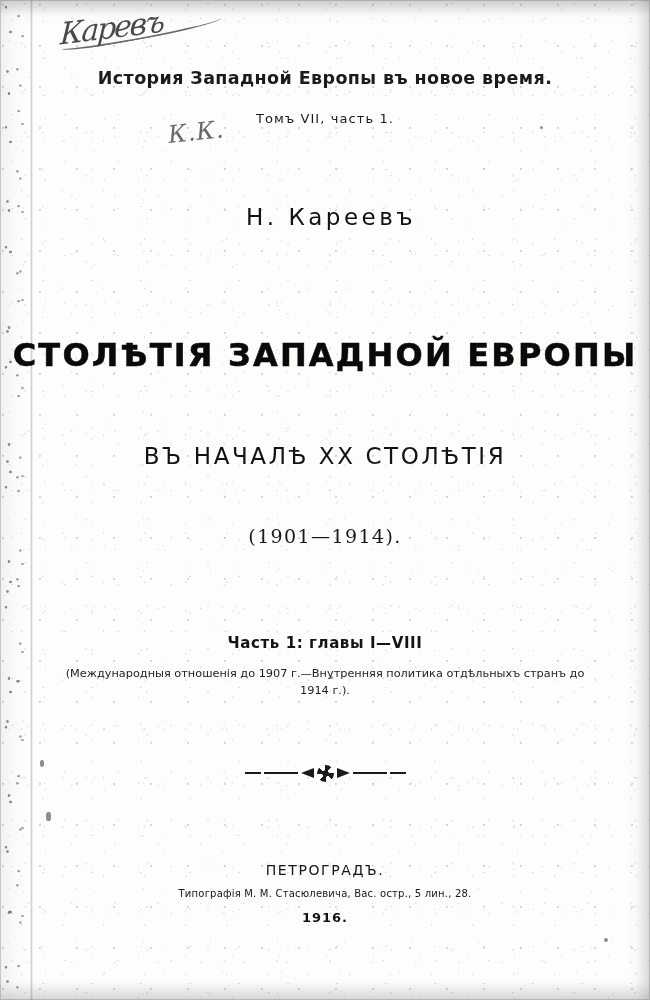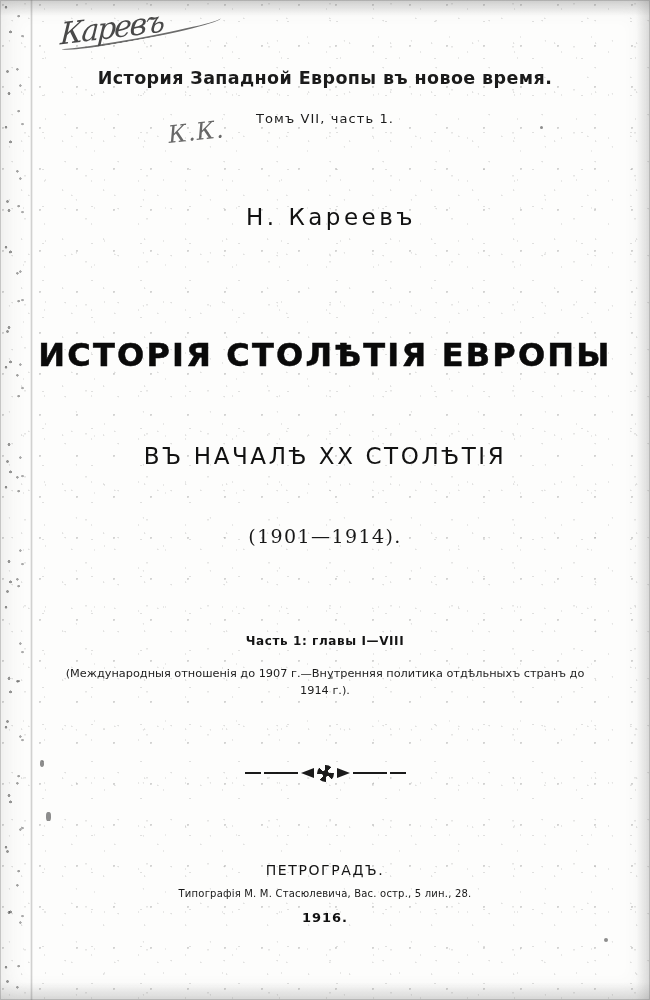--- a/index.html
+++ b/index.html
@@ -164,21 +164,21 @@
     letter-spacing: 1.4px;
     color: #181818;
     font-family: "DejaVu Serif", serif;
   }
 
   
   .part-line {
     position: absolute;
     left: 0; right: 0;
     top: 634px;
-    font-size: 12px;
+    font-size: 15px;
     font-weight: bold;
     letter-spacing: .6px;
     color: #141414;
     font-family: "DejaVu Sans", sans-serif;
   }
   .part-note {
     position: absolute;
     left: 55px; right: 55px;
     top: 665px;
     font-size: 11.3px;
@@ -322,21 +322,21 @@
   <div class="content">
 
     <div class="series">
       <span class="line1">История Западной Европы въ новое время.</span>
     </div>
 
     <div class="volume">Томъ VII, часть 1.</div>
 
     <div class="author">Н. Кареевъ</div>
 
-    <div class="title-main">ИСТОРІЯ СТОЛѢТІЯ ЕВРОПЫ</div>
+    <div class="title-main">СТОЛѢТІЯ ЗАПАДНОЙ ЕВРОПЫ</div>
 
     <div class="title-sub">ВЪ НАЧАЛѢ XX СТОЛѢТІЯ</div>
 
     <div class="years">(1901—1914).</div>
 
     <div class="part-line">Часть 1: главы I—VIII</div>
 
     <div class="part-note">(Международныя отношенія до 1907 г.—Внутренняя политика отдѣльныхъ странъ до 1914 г.).</div>
 
     <div class="ornament">

